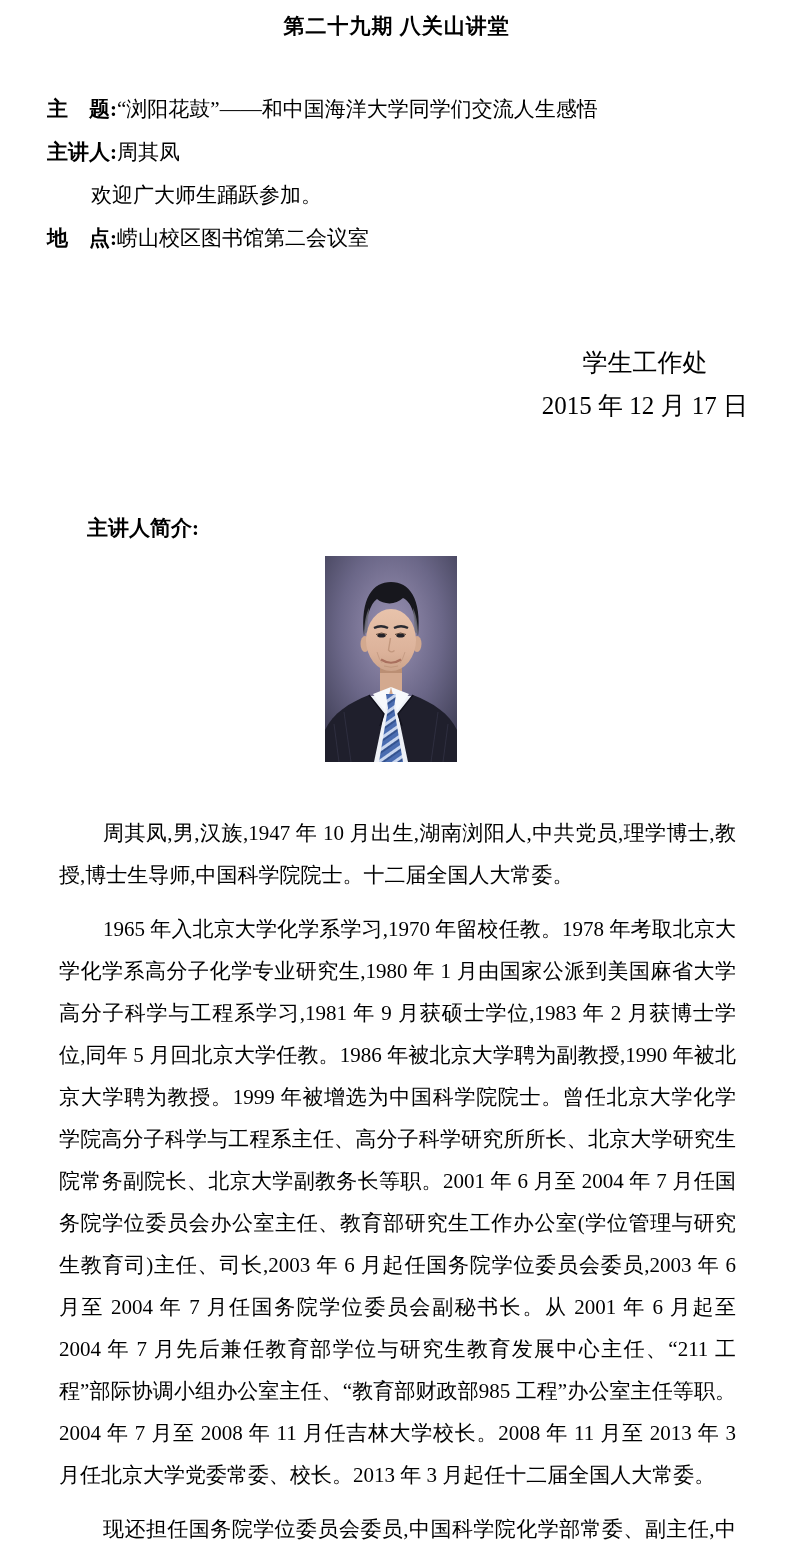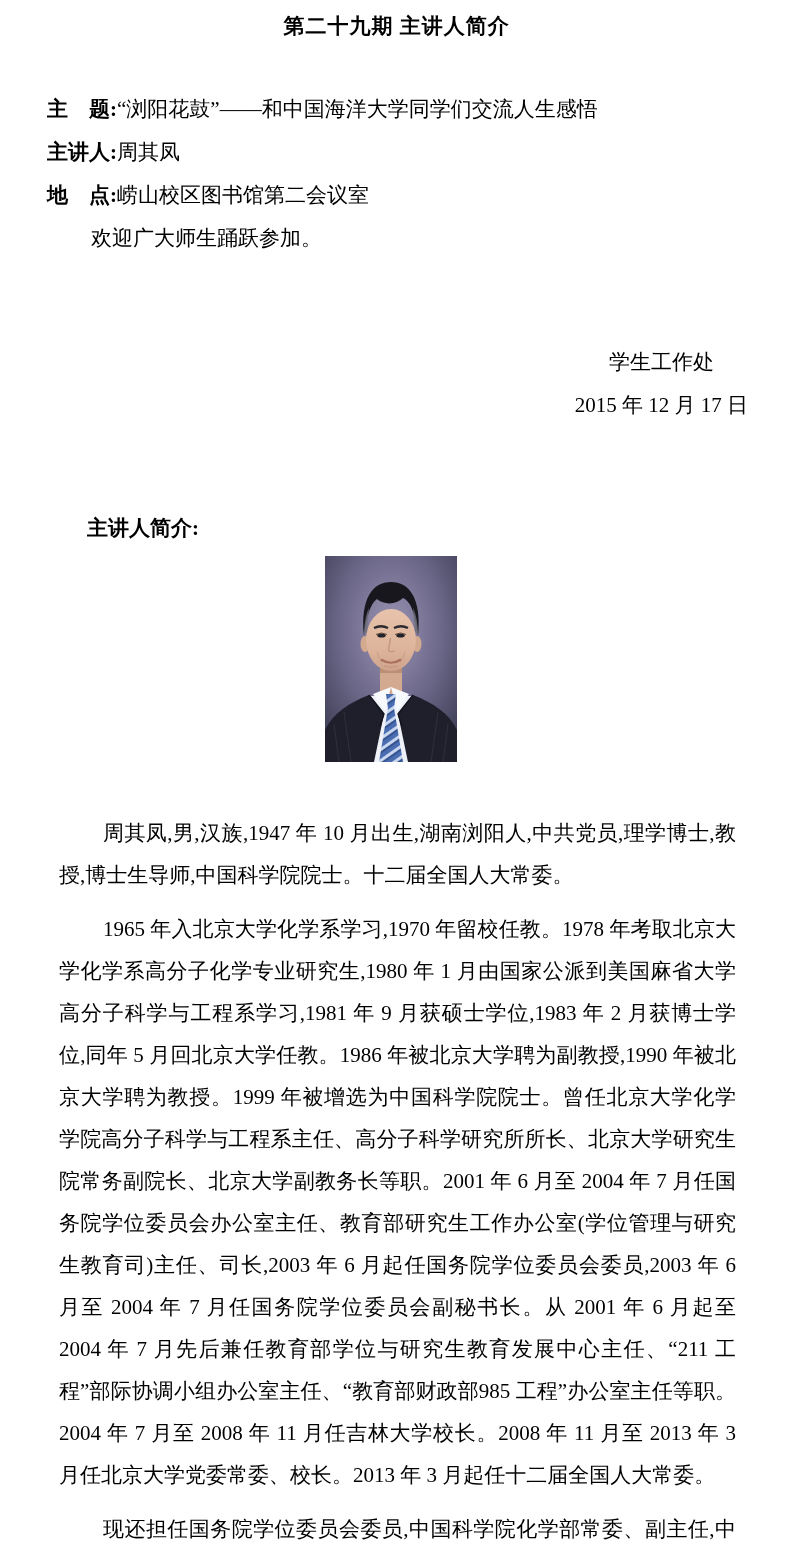--- a/index.html
+++ b/index.html
@@ -26,21 +26,21 @@
     top: 88px; left: 47px; right: 45px;
     font-size: 21px;
   }
   .info-row { height: 43px; line-height: 43px; white-space: nowrap; }
   .info-row .label { font-weight: bold; }
   .info-row.welcome-row { padding-left: 44px; }
   .signature-block {
     position: absolute;
     top: 341px; right: 45px;
     text-align: center;
-    font-size: 21px;
+    font-size: 25px;
     line-height: 43px;
   }
   .profile-heading {
     position: absolute;
     top: 507px; left: 47px;
     font-size: 21px;
     font-weight: bold;
     line-height: 43px;
     margin-left: 40px;
   }
@@ -58,33 +58,33 @@
     line-height: 42px;
     text-align: justify;
   }
   .bio-block p { margin: 12px; text-indent: 44px; }
 </style>
 </head>
 <body>
 
 <div class="page">
 
-  <div class="doc-title">第二十九期 主讲人简介</div>
+  <div class="doc-title">第二十九期 八关山讲堂</div>
 
   <div class="info-block">
     <div class="info-row">
       <span class="label">主　题:</span><span class="value">“浏阳花鼓”——和中国海洋大学同学们交流人生感悟</span>
     </div>
     <div class="info-row">
       <span class="label">主讲人:</span><span class="value">周其凤</span>
     </div>
+    <div class="info-row welcome-row">欢迎广大师生踊跃参加。</div>
     <div class="info-row">
       <span class="label">地　点:</span><span class="value">崂山校区图书馆第二会议室</span>
     </div>
-    <div class="info-row welcome-row">欢迎广大师生踊跃参加。</div>
   </div>
 
   <div class="signature-block">
     <div>学生工作处</div>
     <div>2015 年 12 月 17 日</div>
   </div>
 
   <div class="profile-heading">主讲人简介:</div>
 
   <figure class="photo-frame" style="margin:0">

